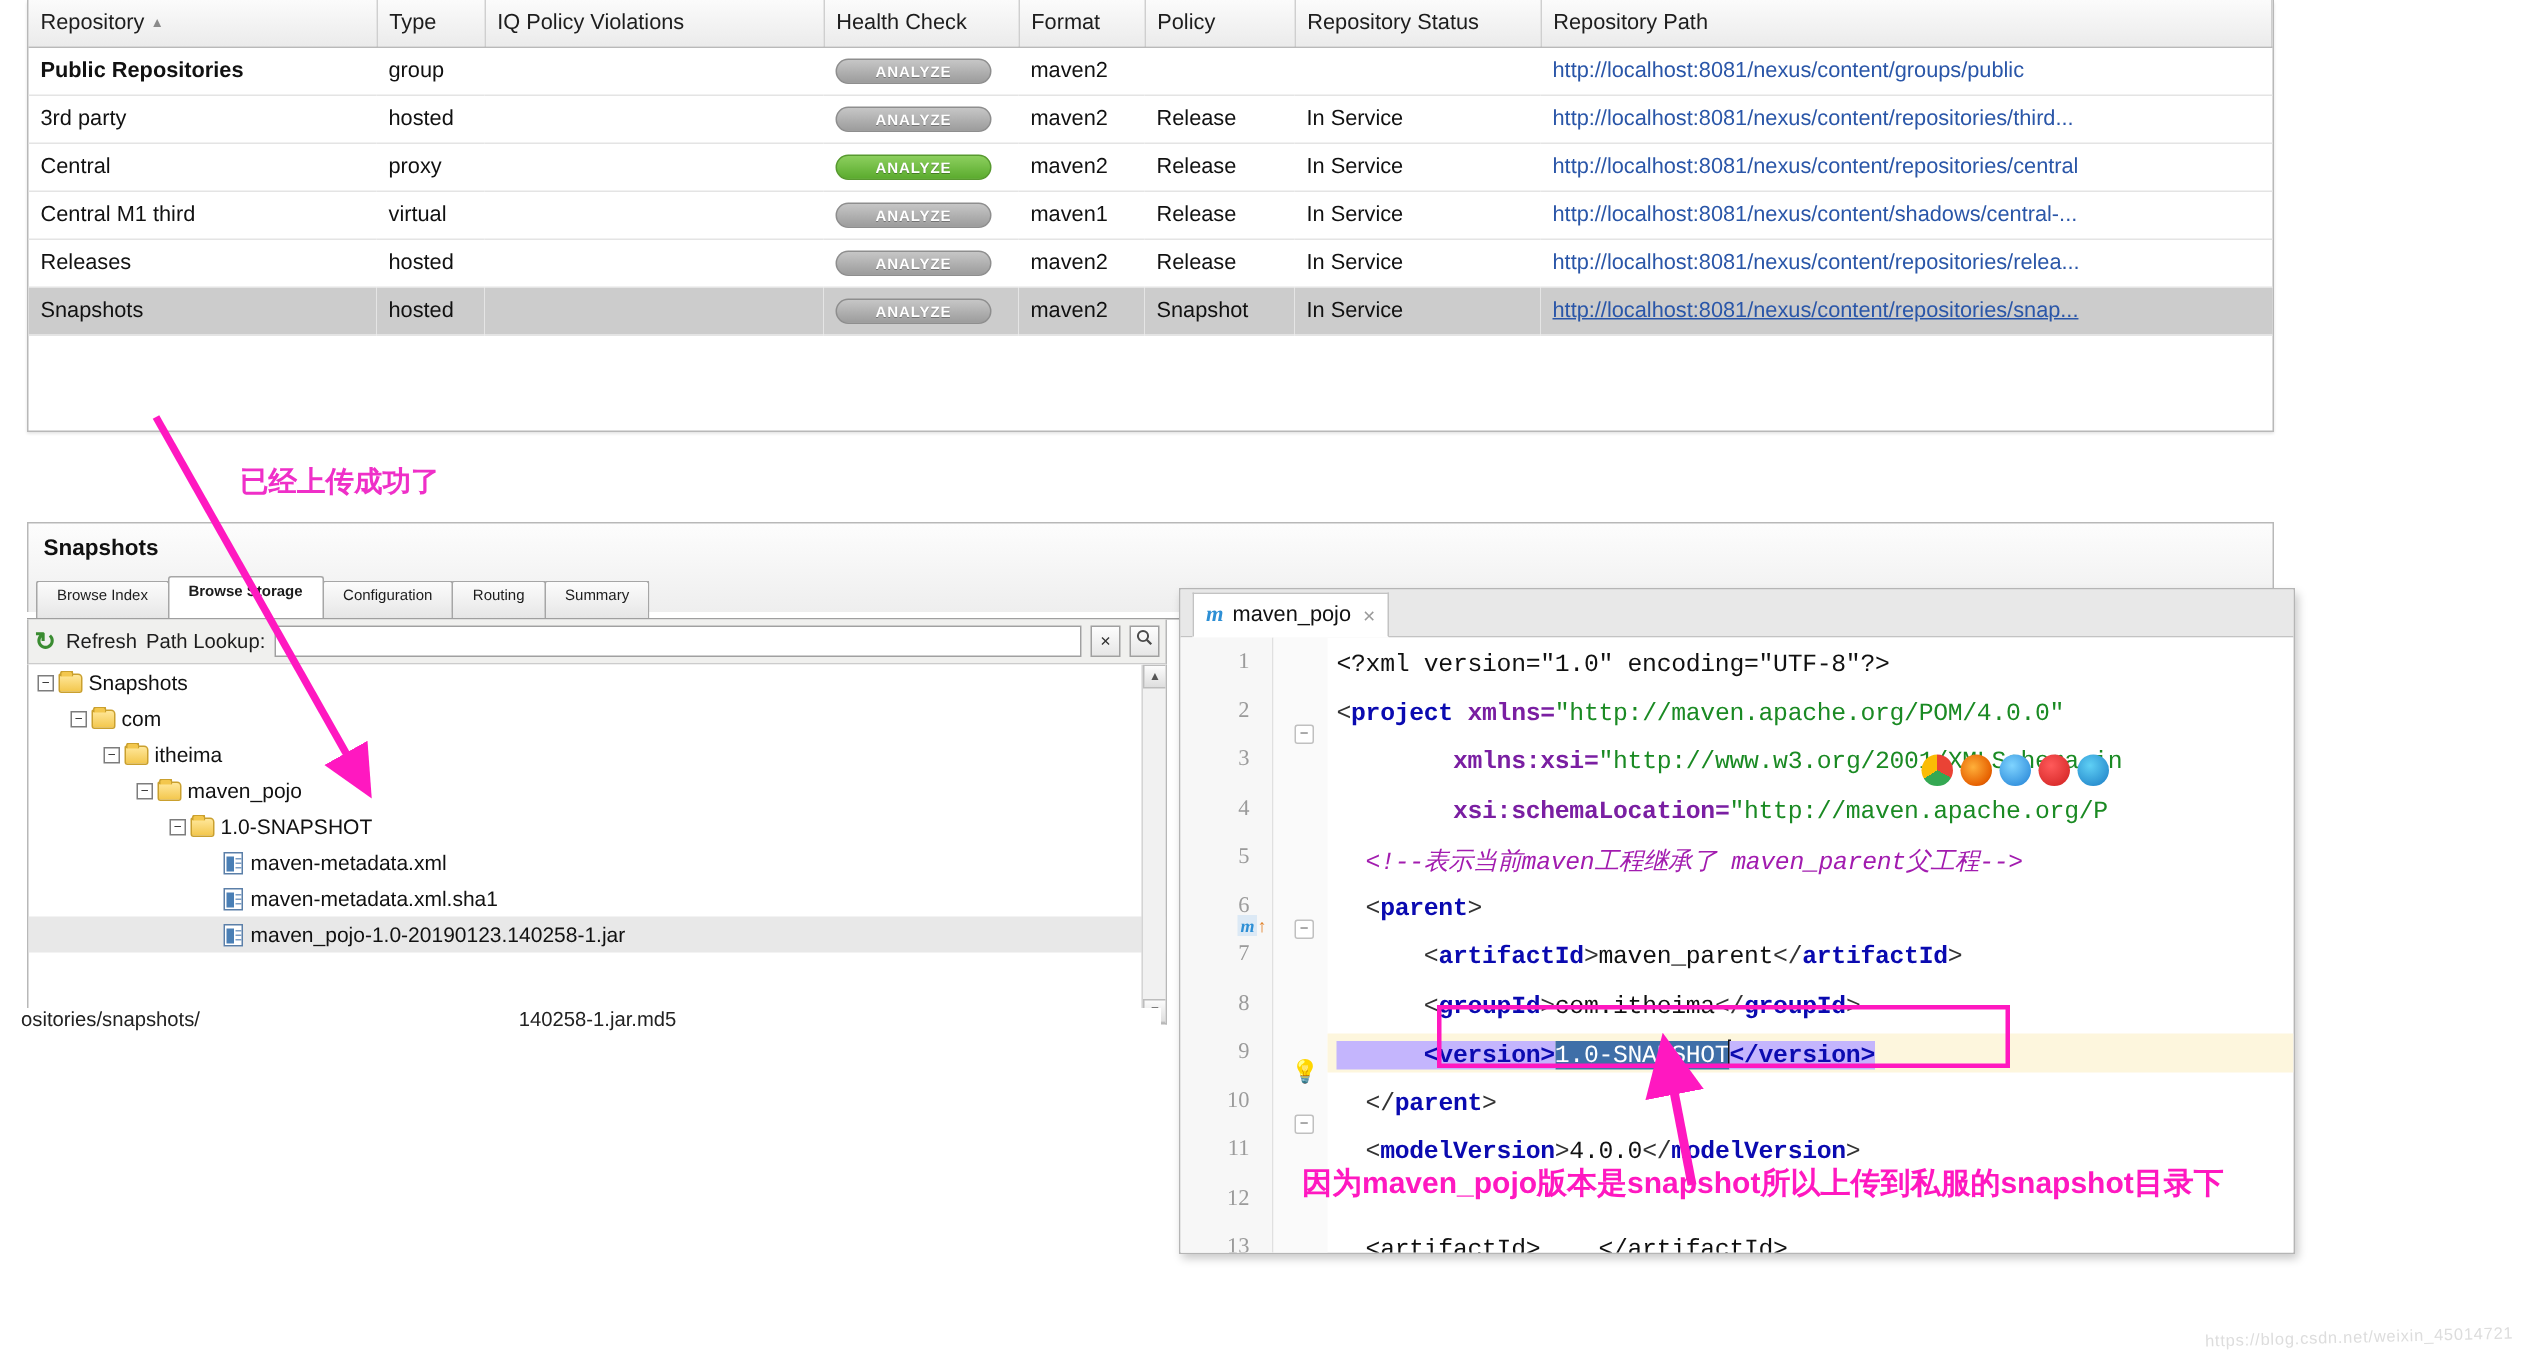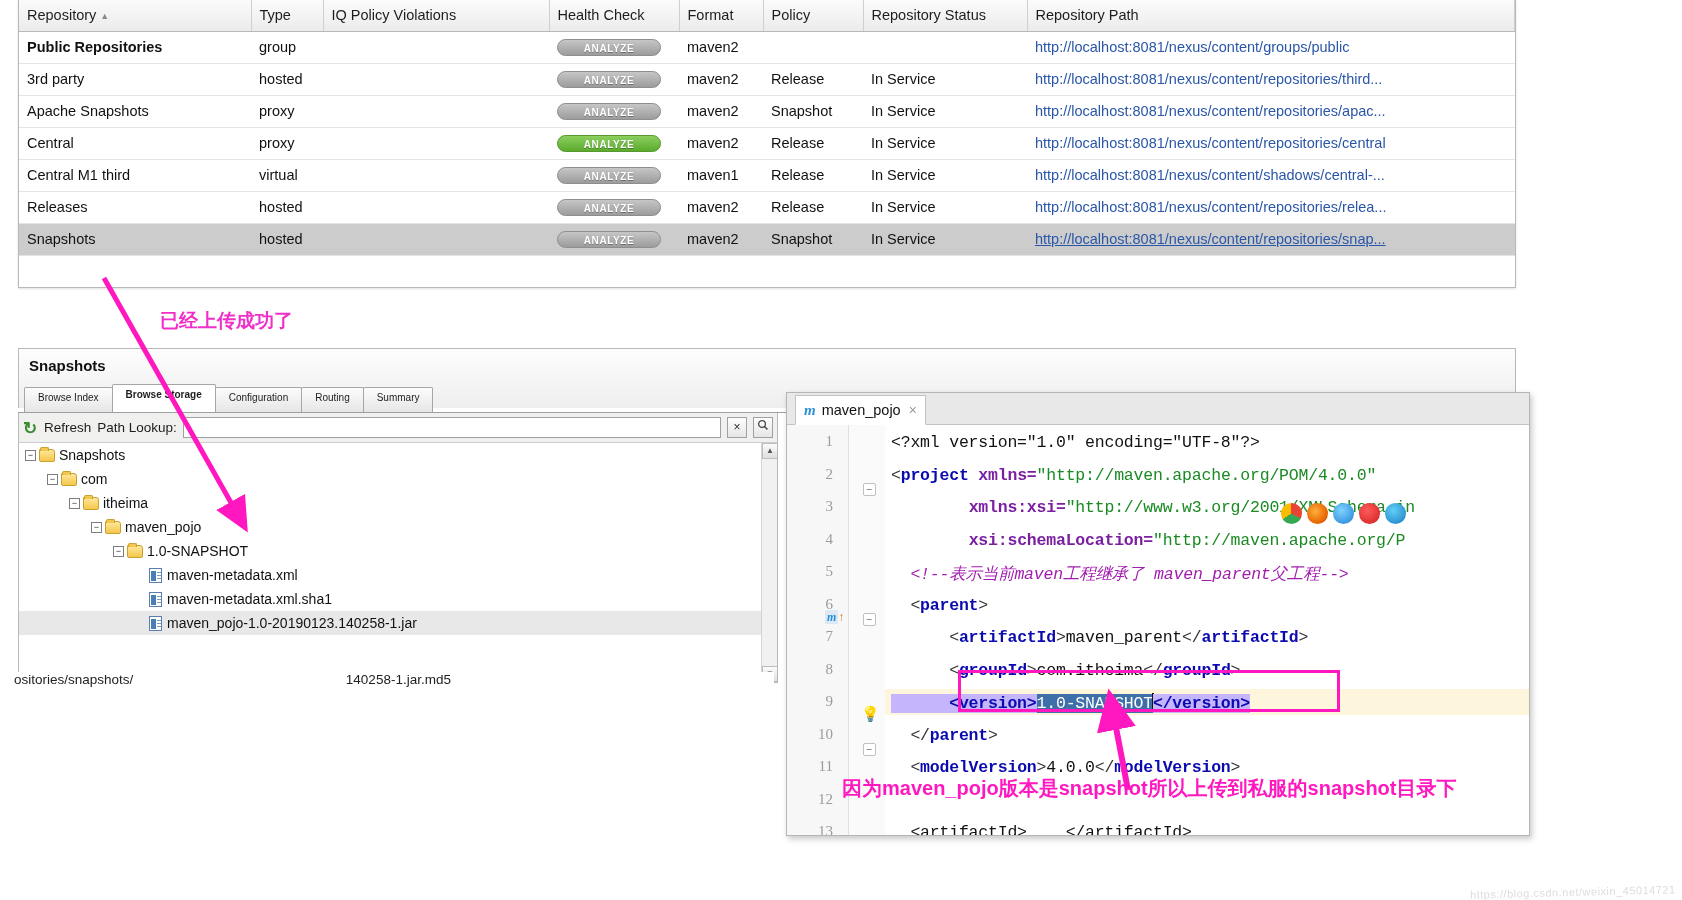--- a/index.html
+++ b/index.html
@@ -206,21 +206,21 @@
   .maven-badge { position:absolute; font-size:12px; }
 
   #browser-icons { position:absolute; display:flex; gap:5px; }
   .bic { width:21px; height:21px; border-radius:50%; }
 
   
   .anno-text {
     position:absolute; color:#ef2fc8; font-size:19px; font-weight:bold;
     white-space:nowrap; font-family:"Liberation Sans", sans-serif;
   }
-  #anno-bottom { color:#ff18c0; font-size:20px; }
+  #anno-bottom { color:#ff18c0; font-size:20px;margin-left:26px; }
   svg.anno { position:absolute; left:0; top:0; width:1682px; height:900px;
     pointer-events:none; overflow:visible; }
   #pink-box {
     position:absolute; border:3px solid #ff18c0; pointer-events:none;
   }
   #watermark {
     position:absolute; right:6px; bottom:2px; font-size:11px; color:#ddd;
     letter-spacing:.5px; transform:rotate(-1.5deg);
   }
 </style>
@@ -290,30 +290,20 @@
         </tr>
         <tr>
           <td>3rd party</td>
           <td>hosted</td>
           <td></td>
           <td><span class="analyze">ANALYZE</span></td>
           <td>maven2</td>
           <td>Release</td>
           <td>In Service</td>
           <td><a class="repo-link">http://localhost:8081/nexus/content/repositories/third...</a></td>
-        </tr>
-        <tr>
-          <td>Apache Snapshots</td>
-          <td>proxy</td>
-          <td></td>
-          <td><span class="analyze">ANALYZE</span></td>
-          <td>maven2</td>
-          <td>Snapshot</td>
-          <td>In Service</td>
-          <td><a class="repo-link">http://localhost:8081/nexus/content/repositories/apac...</a></td>
         </tr>
         <tr>
           <td>Central</td>
           <td>proxy</td>
           <td></td>
           <td><span class="analyze green">ANALYZE</span></td>
           <td>maven2</td>
           <td>Release</td>
           <td>In Service</td>
           <td><a class="repo-link">http://localhost:8081/nexus/content/repositories/central</a></td>

